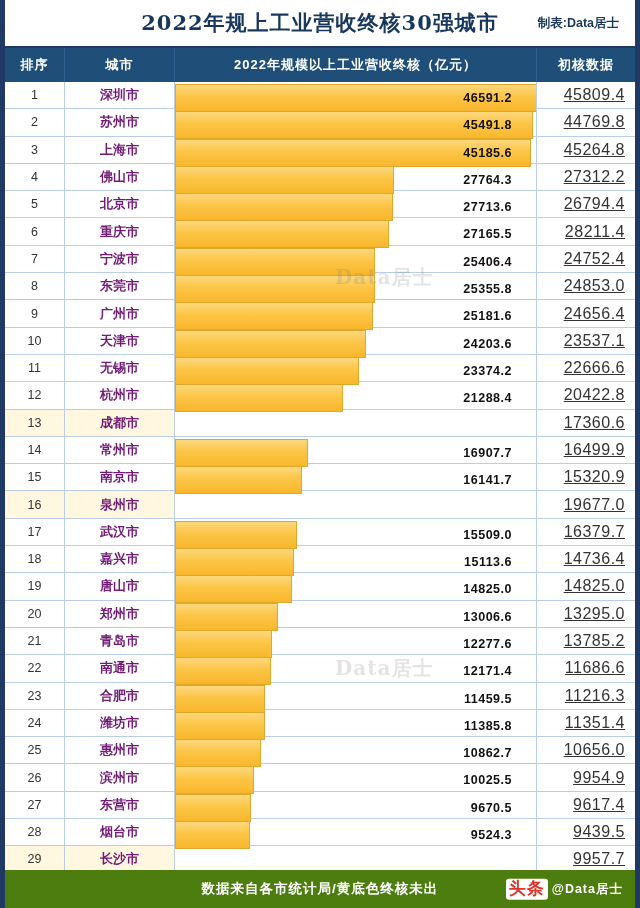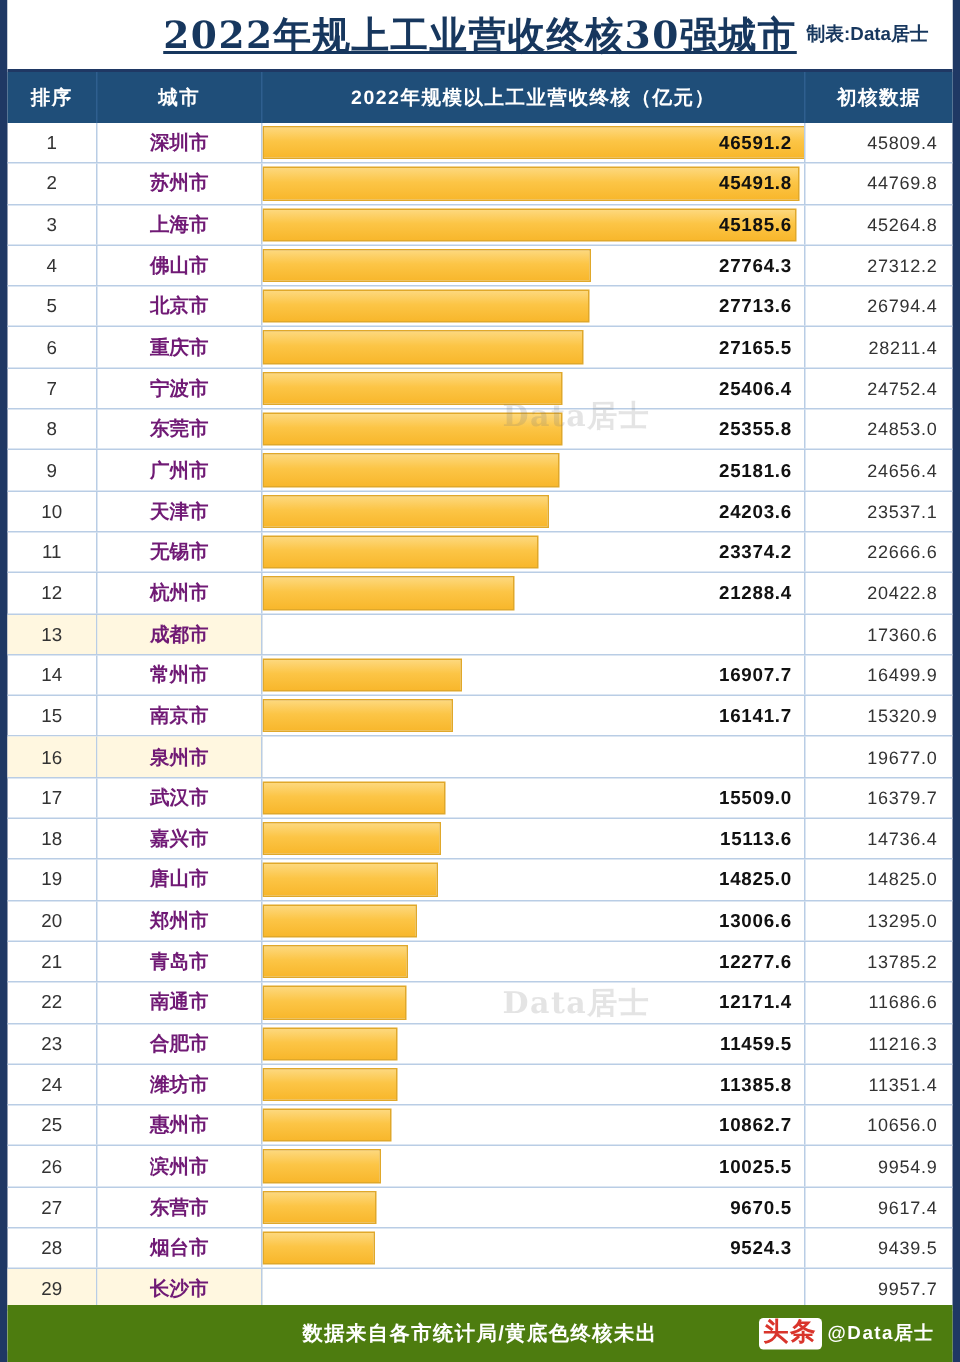--- a/index.html
+++ b/index.html
@@ -26,26 +26,25 @@
   .titlebar {
     position: relative;
     height: 46px;
     border-bottom: 2px solid #1f3864;
     display: flex;
     align-items: center;
     justify-content: center;
     background: #ffffff;
   }
   .title-text {
-    font-size: 25px;
+    font-size: 21px;
     font-weight: bold;
     color: #17375e;
     letter-spacing: 1px;
     font-family: "DejaVu Serif", "Liberation Serif", serif;
-    text-decoration: underline;
   }
   .title-credit {
     position: absolute;
     right: 16px;
     top: 50%;
     transform: translateY(-50%);
     font-size: 12.5px;
     font-weight: bold;
     color: #17375e;
   }
@@ -98,29 +97,30 @@
     color: #333;
   }
   .cell-city {
     justify-content: center;
     font-weight: bold;
     color: #701a75;
     font-size: 13px;
   }
   .cell-bar {
     position: relative;
-    padding: 0;
+    padding: 16px;
     overflow: hidden;
   }
   .cell-init {
     justify-content: flex-end;
     padding-right: 10px;
-    font-size: 12px;
+    font-size: 16px;
     color: #333;
     letter-spacing: 0.5px;
+    text-decoration: underline;
   }
   .row.highlight .cell-city,
   .row.highlight .cell-rank {
     background: #fff7e0;
   }
   .bar {
     position: absolute;
     left: 0;
     top: 2px;
     bottom: 2px;

